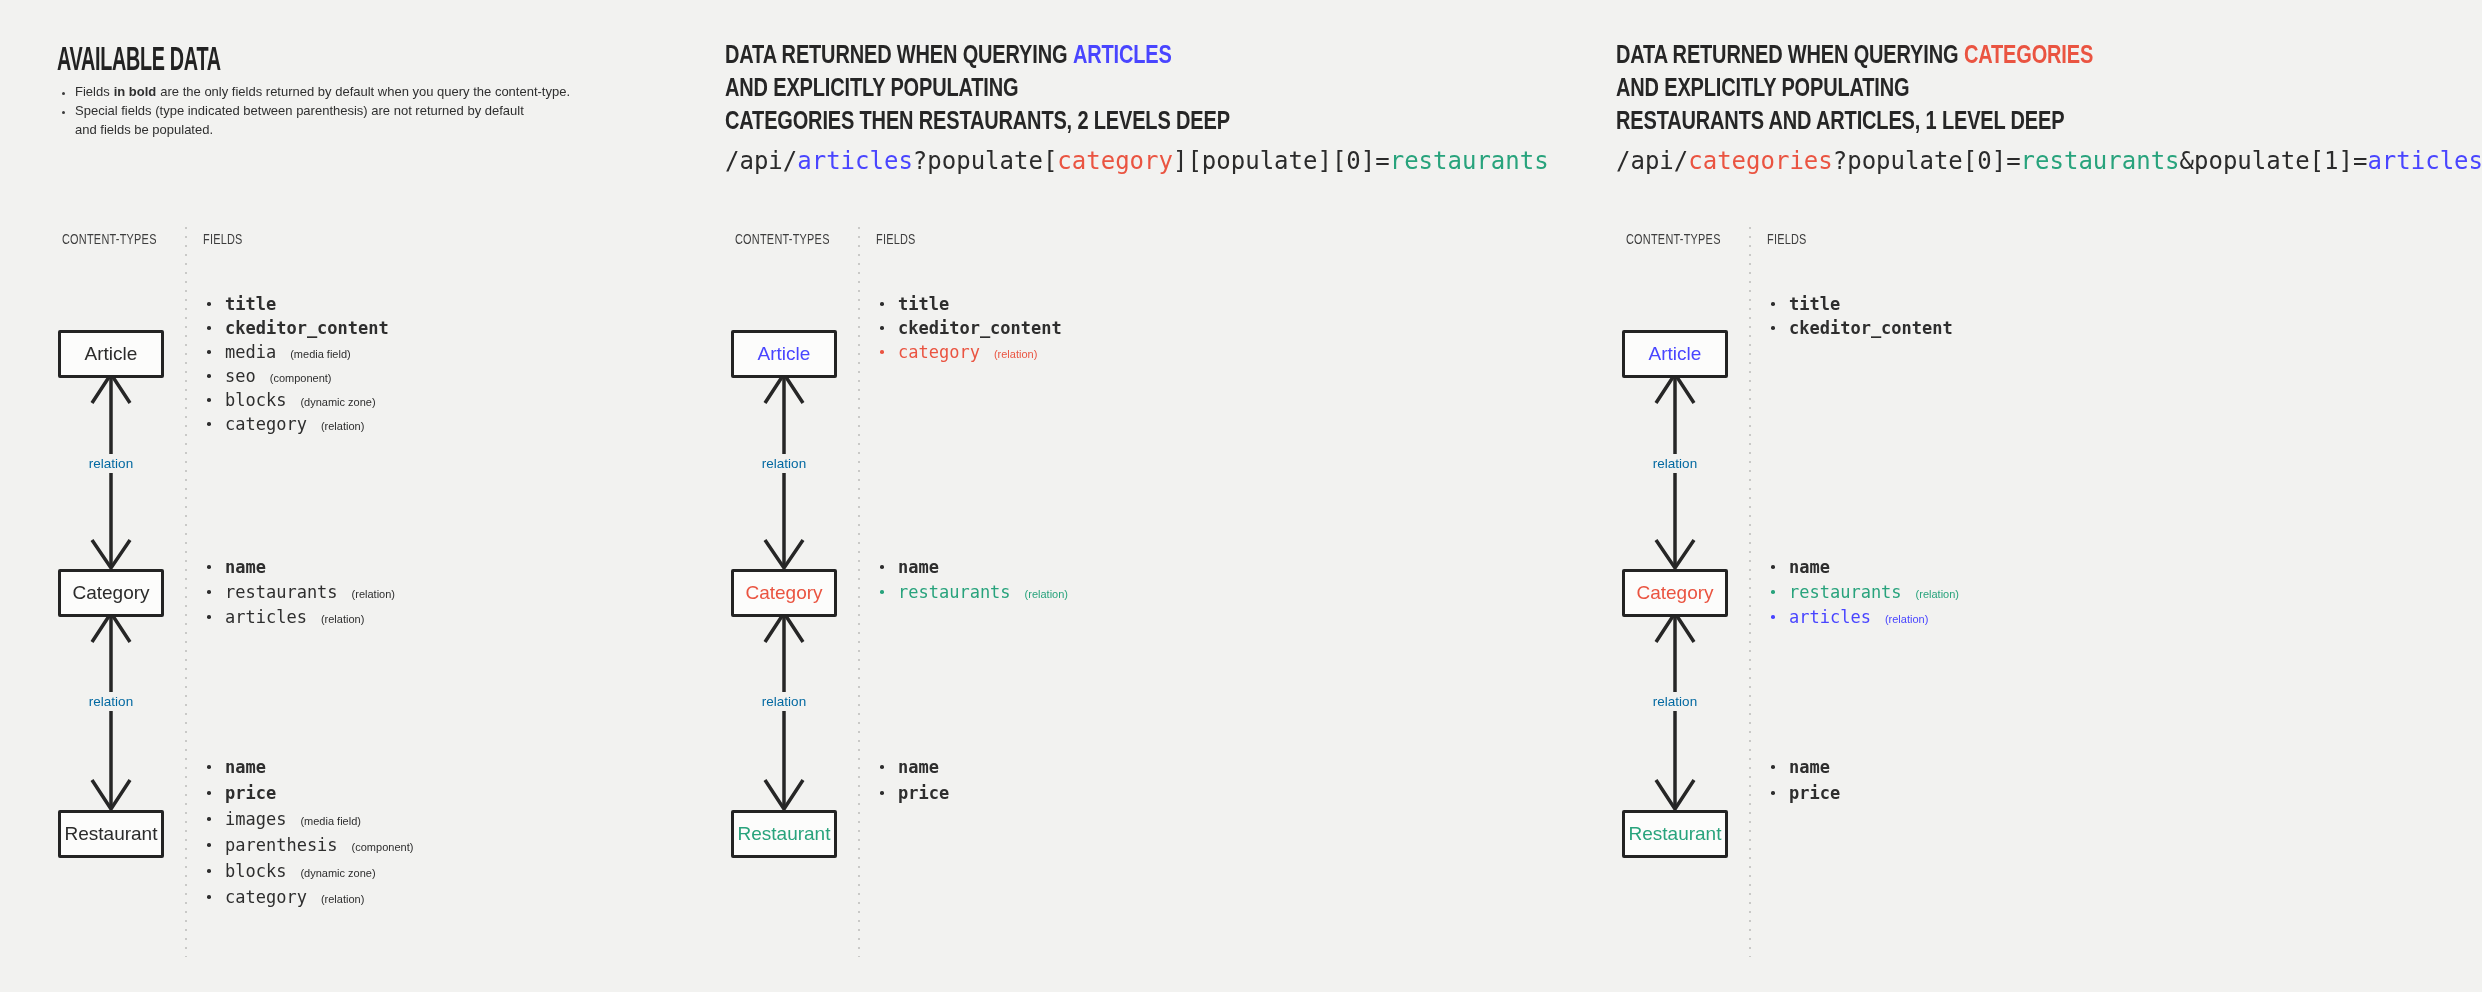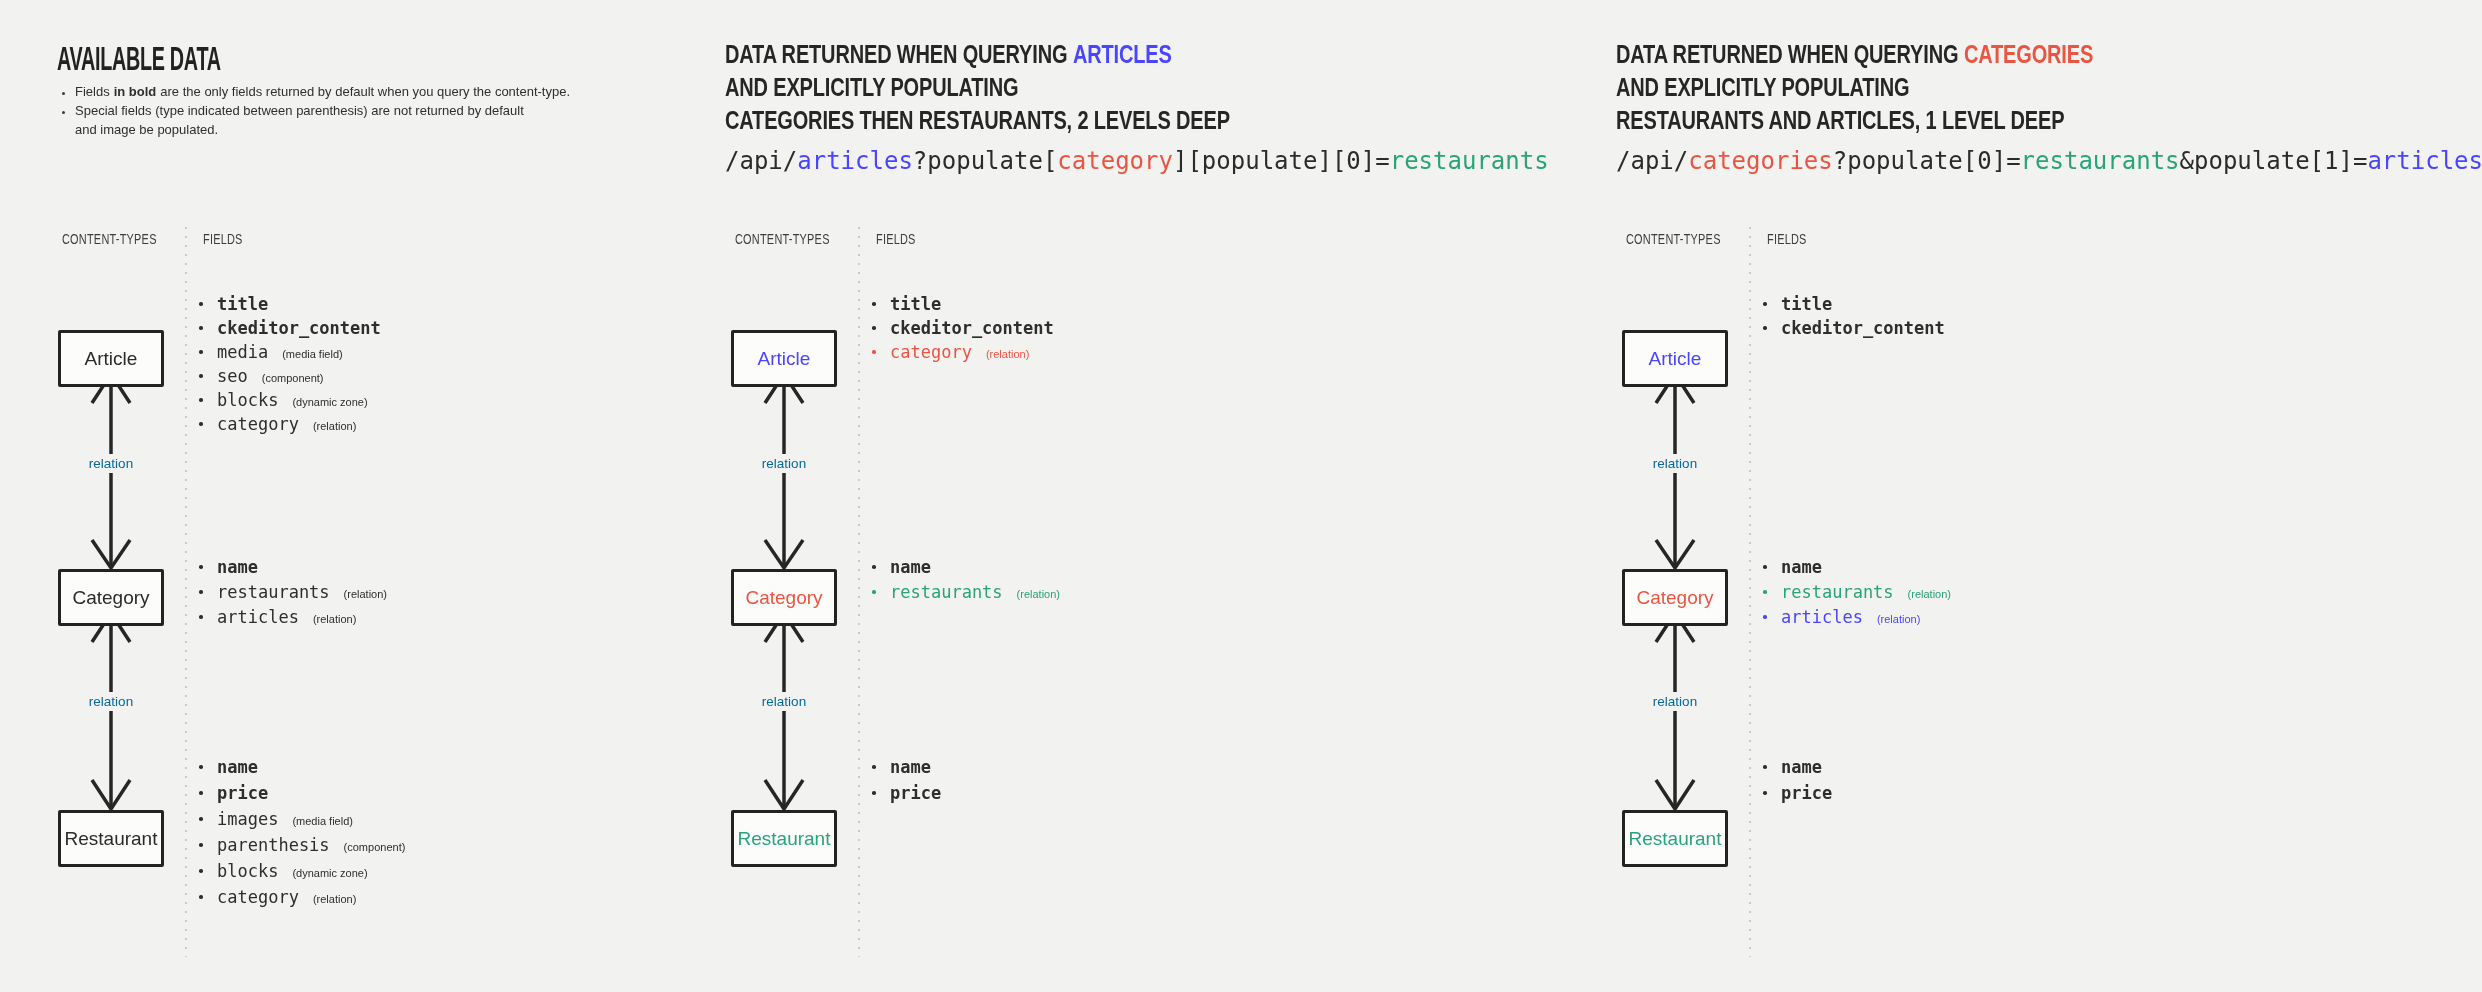--- a/index.html
+++ b/index.html
@@ -22,33 +22,33 @@
   .hl{margin-left:7px;}
   .api{left:52px;top:147px;font-family:"DejaVu Sans Mono",monospace;font-size:24px;white-space:nowrap;}
 
   
   .colhead{top:231px;font-size:14px;color:#3d3d3d;letter-spacing:0.3px;white-space:nowrap;
            transform:scaleX(0.78);transform-origin:0 0;}
   .ct{left:62px;}.fl{left:203px;}
   .vline{left:185px;top:227px;width:2px;height:730px;
          background:repeating-linear-gradient(to bottom,#c9c9c7 0 2px,transparent 2px 9px);}
 
-  .node{left:58px;width:106px;height:57px;box-sizing:border-box;border:3px solid #232323;
+  .node{left:58px;width:106px;height:48px;box-sizing:border-box;border:3px solid #232323;
         background:#fcfcfb;border-radius:2px;display:flex;align-items:center;justify-content:center;}
   .n-a{top:330px;}.n-c{top:569px;}.n-r{top:810px;}
   .nl{font-size:19px;}
 
   .conn{left:89px;top:372px;}
   .conn line,.conn polyline{stroke:#262626;stroke-width:3.5;fill:none;}
   .rel{left:61px;width:100px;text-align:center;font-size:13.5px;color:#0369a1;
        background:#f2f2f0;padding:2px 0;}
   .rel1{top:454px;}.rel2{top:692px;}
 
   
-  .fgroup{left:198px;width:480px;}
+  .fgroup{left:206px;width:480px;}
   .fg-a{top:294px;}.fg-c{top:557px;}.fg-r{top:757px;}
   .frow{position:relative;display:flex;align-items:baseline;gap:14px;padding-left:19px;color:#2e2e2e;}
   .fg-a .frow{height:24px;}.fg-c .frow{height:25px;}.fg-r .frow{height:26px;}
   .frow::before{content:"";position:absolute;left:1px;top:8px;width:3.5px;height:3.5px;
                 border-radius:50%;background:currentColor;}
   .fname{font-family:"DejaVu Sans Mono",monospace;font-size:17px;color:inherit;white-space:pre;}
   .b{font-weight:bold;}
   .ftype{font-size:11px;color:inherit;white-space:pre;text-align:center;}
 
   .c-ink{color:#2b2b2b;}.c-blue{color:#4945ff;}.c-red{color:#ea5441;}.c-teal{color:#28a37c;}
@@ -57,21 +57,21 @@
 <body>
 
 <div class="canvas">
 
   <section class="panel" id="p1">
     <h1 class="abs title">AVAILABLE DATA</h1>
 
     <div class="abs notes">
       <div class="nrow dotn"><span>Fields</span><b>in bold</b><span>are the only fields returned by default when you query the content-type.</span></div>
       <div class="nrow dotn"><span>Special fields (type indicated between parenthesis) are not returned by default</span></div>
-      <div class="nrow"><span>and image be populated.</span></div>
+      <div class="nrow"><span>and fields be populated.</span></div>
     </div>
 
     <div class="abs colhead ct">CONTENT-TYPES</div>
     <div class="abs colhead fl">FIELDS</div>
     <div class="abs vline"></div>
 
     <svg class="abs conn" width="44" height="440" viewBox="0 0 44 440">
       <line x1="22" y1="3" x2="22" y2="195"></line>
       <polyline points="3,31 22,2 41,31"></polyline>
       <polyline points="3,168 22,196 41,168"></polyline>

